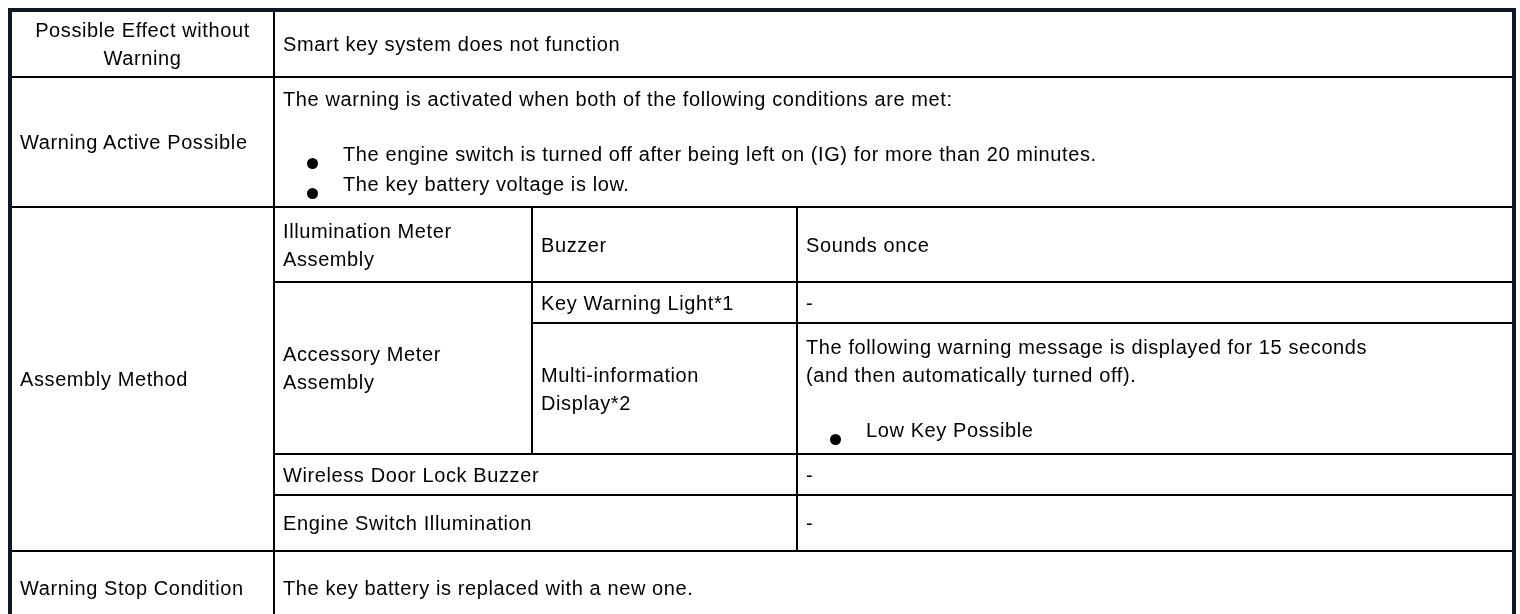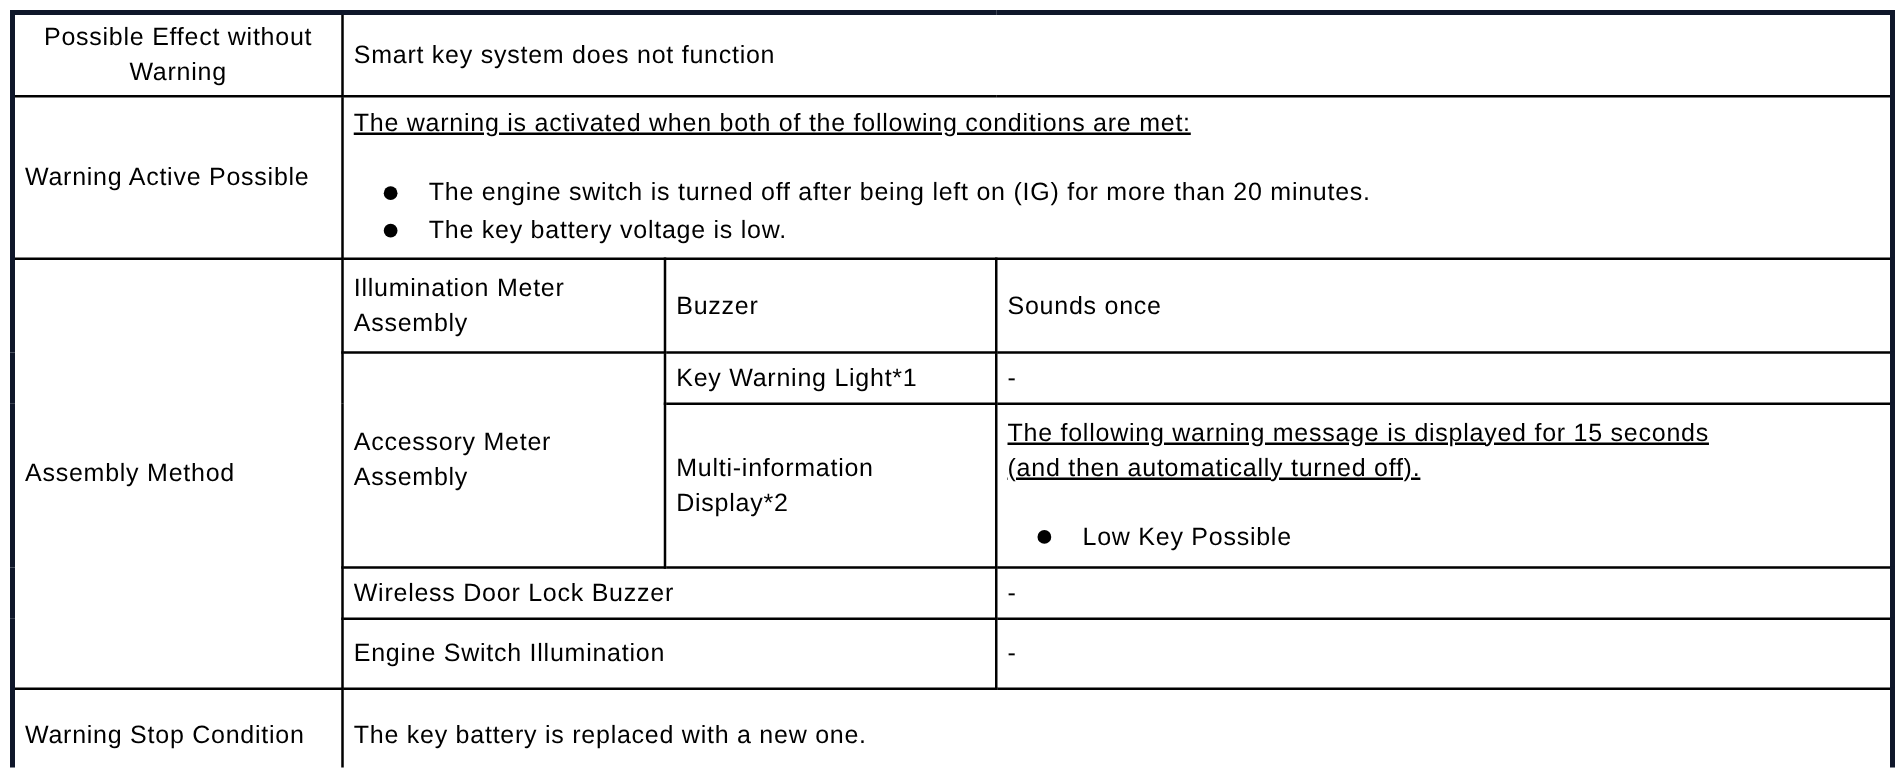--- a/index.html
+++ b/index.html
@@ -49,32 +49,32 @@
     padding-right: 8px;
   }
   
   ul.bullets {
     list-style: none;
     margin: 26px 0 0 0;
     padding: 0;
   }
   ul.bullets li {
     display: flex;
-    align-items: center;
+    align-items: flex-end;
     line-height: 30px;
   }
   .bullet {
     flex: 0 0 auto;
     width: 11px;
     height: 11px;
     background: #000000;
     border-radius: 50%;
     margin: 0 25px 0 24px;
   }
-  .para { margin: 0; text-decoration: underline; }
+  .para { margin: 0; }
   .narrow { max-width: 600px; }
 </style>
 </head>
 <body>
 
 <table class="spec">
   <colgroup>
     <col style="width:264px">
     <col style="width:258px">
     <col style="width:265px">

